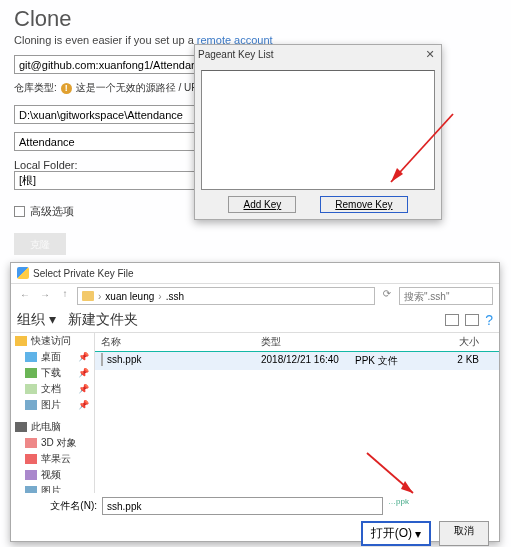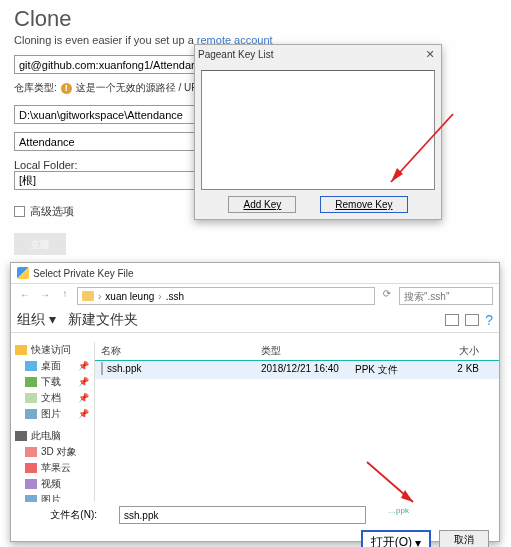--- a/index.html
+++ b/index.html
@@ -40,33 +40,33 @@
 .navrow { display:flex; align-items:center; padding:3px 6px; gap:4px; }
 .navarr { width:16px; height:16px; font-size:10px; color:#888; text-align:center; }
 .addrbar { flex:1; border:1px solid #bbb; height:18px; display:flex; align-items:center; font-size:10px; padding:0 4px; gap:4px; }
 .fold { width:12px;height:10px;background:#f3c96a;border-radius:1px; }
 .sep { color:#888; }
 .searchbox { width:94px; border:1px solid #bbb; height:18px; font-size:10px; padding:0 4px; color:#888; }
 .toolrow { display:flex; align-items:center; justify-content:space-between; padding:3px 6px; border-bottom:1px solid #ddd; font-size:14px; }
 .toolrow .l { display:flex; gap:12px; color:#333; }
 .toolrow .r { display:flex; gap:6px; align-items:center; color:#555; }
 .vicon { width:14px;height:12px;border:1px solid #888; }
-.main { display:flex; height:160px;margin-top:9px; }
+.main { display:flex; height:160px; }
 .sidebar { width:84px; border-right:1px solid #ddd; overflow:hidden; font-size:10px; }
 .tnode { display:flex; align-items:center; gap:4px; padding:1px 4px; color:#333; }
 .tnode .ic { width:12px; height:10px; }
 .ic-star{background:#f6c043}.ic-desk{background:#5fb3e8}.ic-dl{background:#6bb556}.ic-doc{background:#bda}.ic-pic{background:#7ac}.ic-pc{background:#666}.ic-3d{background:#e88}.ic-vid{background:#a8c}.ic-app{background:#e66}
 .pin{color:#777;font-size:9px;margin-left:auto}
 .filelist { flex:1; font-size:10px; }
 .cols { display:flex; color:#444; border-bottom:1px solid #14b8a6; padding:2px 6px; }
 .c1{width:160px}.c2{width:94px}.c3{width:68px}.c4{flex:1;text-align:right;padding-right:14px}
 .frow { display:flex; padding:2px 6px; background:#e8f1fb; }
 .ppk { width:12px;height:10px;background:linear-gradient(#fff 40%,#4a98e0 40%);border:1px solid #aaa; margin-right:4px; }
 .bottom { padding:4px 10px; position:relative; }
-.fnrow { display:flex; align-items:center; gap:22px; font-size:10px; }
+.fnrow { display:flex; align-items:center; gap:5px; font-size:10px; }
 .fnlabel { width:76px; text-align:right; }
 .fninput { flex:1; border:1px solid #999; height:18px; padding:0 4px; font-size:10px; }
 .btnrow2 { display:flex; justify-content:flex-end; gap:8px; margin-top:6px; }
 .openbtn { border:2px solid #2a5ec9; background:#fff; font-size:12px; padding:2px 8px; display:inline-flex; align-items:center; gap:3px; }
 .greentxt { display:flex; justify-content:flex-end; font-size:8px; color:#4a8; margin-top:-10px; margin-right:80px; }
 .arrow2 { position:absolute; right:76px; top:-42px; }
 svg.arr path { stroke:#d22; stroke-width:1.8; fill:none; }
 svg.arr polygon { fill:#d22; }
 </style>
 </head>

